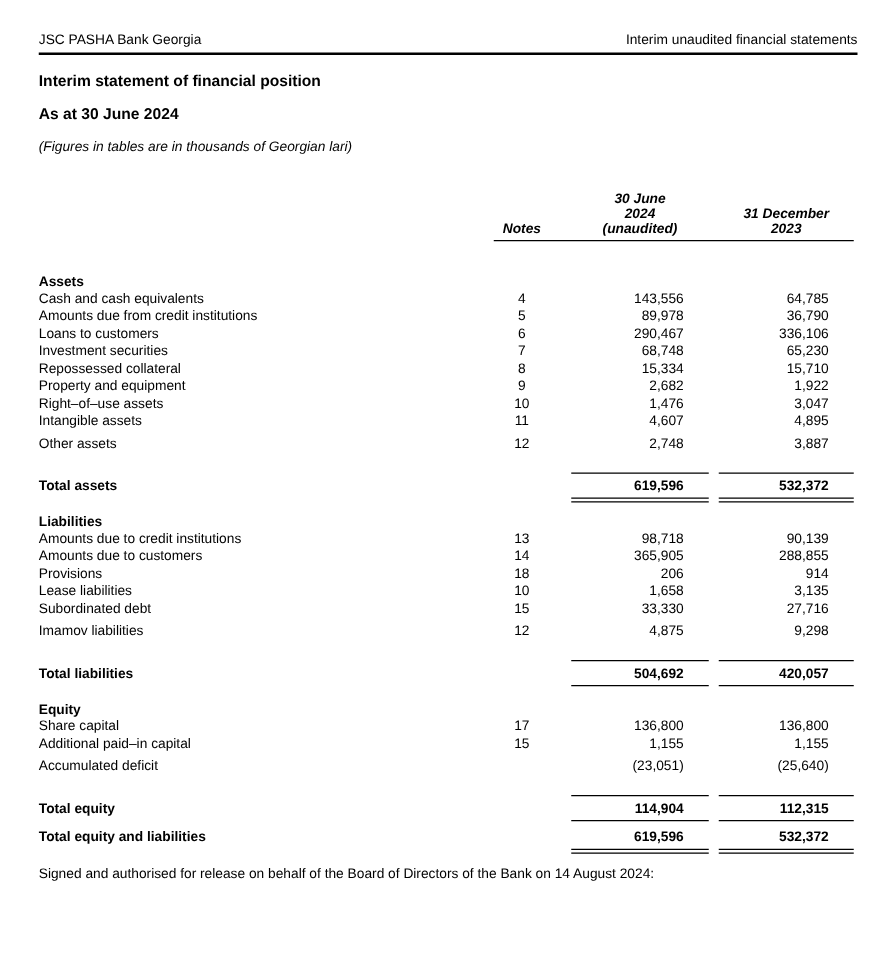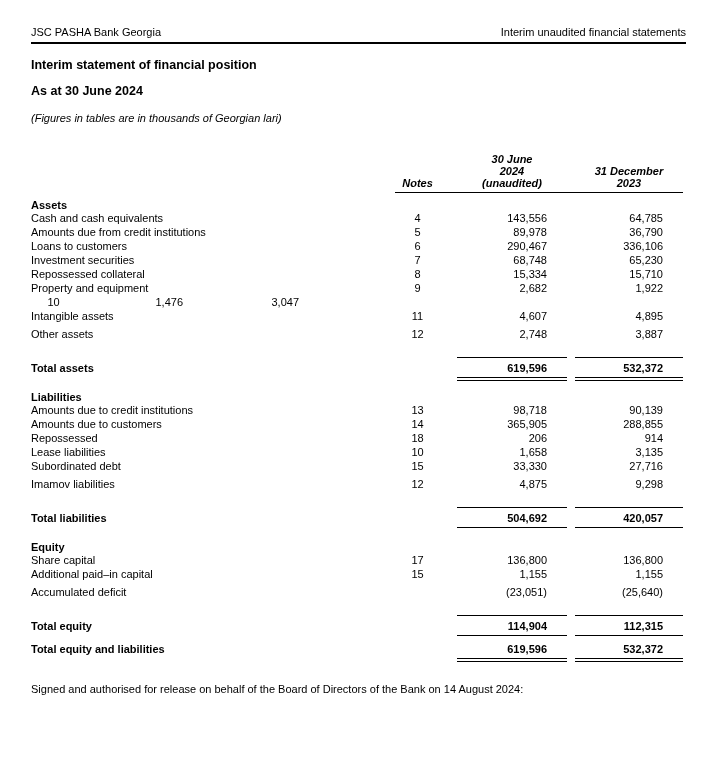--- a/index.html
+++ b/index.html
@@ -66,34 +66,34 @@
     font-weight: bold;
     font-style: italic;
     line-height: 12px;
     box-sizing: border-box;
   }
   .hc-notes { width: 45px; text-align: center; }
   .hc-v1 { width: 110px; margin-left: 17px; text-align: center; white-space: pre-line; }
   .hc-v2 { width: 108px; margin-left: 8px;  text-align: center; white-space: pre-line; }
 
   .section-heading { font-weight: bold; }
-  .mt-assets { margin-top: 6px; }
+  .mt-assets { margin-top: 27px; }
   .mt-liabilities { margin-top: 10px; }
   .mt-equity { margin-top: 13px; }
 
   .row.spaced { margin-top: 4px; }
   .rule-below .c-v1, .rule-below .c-v2 { border-bottom: 1px solid #000; padding-bottom: 16px; }
 
   .total-row { font-weight: bold; margin-top: 3px; }
   .total-row .c-v1, .total-row .c-v2 { padding-bottom: 2px; }
   .total-row.rule-single .c-v1, .total-row.rule-single .c-v2 { border-bottom: 1.5px solid #000; }
   .total-row.rule-double .c-v1, .total-row.rule-double .c-v2 { border-bottom: 4px double #000; }
   .grand-total { margin-top: 6px; }
 
-  .signed-text { margin-top: 21px; line-height: 13px; }
+  .signed-text { margin-top: 10px; line-height: 13px; }
 
   .signatures { display: flex; margin-top: 84px; }
   .sig-name { width: 306px; font-style: italic; }
 </style>
 </head>
 <body>
 
 <div class="page">
 
   <div class="page-header">
@@ -151,20 +151,21 @@
       <div class="c-v1">15,334</div>
       <div class="c-v2">15,710</div>
     </div>
     <div class="row">
       <div class="c-label">Property and equipment</div>
       <div class="c-notes">9</div>
       <div class="c-v1">2,682</div>
       <div class="c-v2">1,922</div>
     </div>
     <div class="row">
+      <div class="c-label">Right–of–use assets</div>
       <div class="c-notes">10</div>
       <div class="c-v1">1,476</div>
       <div class="c-v2">3,047</div>
     </div>
     <div class="row">
       <div class="c-label">Intangible assets</div>
       <div class="c-notes">11</div>
       <div class="c-v1">4,607</div>
       <div class="c-v2">4,895</div>
     </div>
@@ -189,21 +190,21 @@
       <div class="c-v1">98,718</div>
       <div class="c-v2">90,139</div>
     </div>
     <div class="row">
       <div class="c-label">Amounts due to customers</div>
       <div class="c-notes">14</div>
       <div class="c-v1">365,905</div>
       <div class="c-v2">288,855</div>
     </div>
     <div class="row">
-      <div class="c-label">Repossessed</div>
+      <div class="c-label">Provisions</div>
       <div class="c-notes">18</div>
       <div class="c-v1">206</div>
       <div class="c-v2">914</div>
     </div>
     <div class="row">
       <div class="c-label">Lease liabilities</div>
       <div class="c-notes">10</div>
       <div class="c-v1">1,658</div>
       <div class="c-v2">3,135</div>
     </div>

